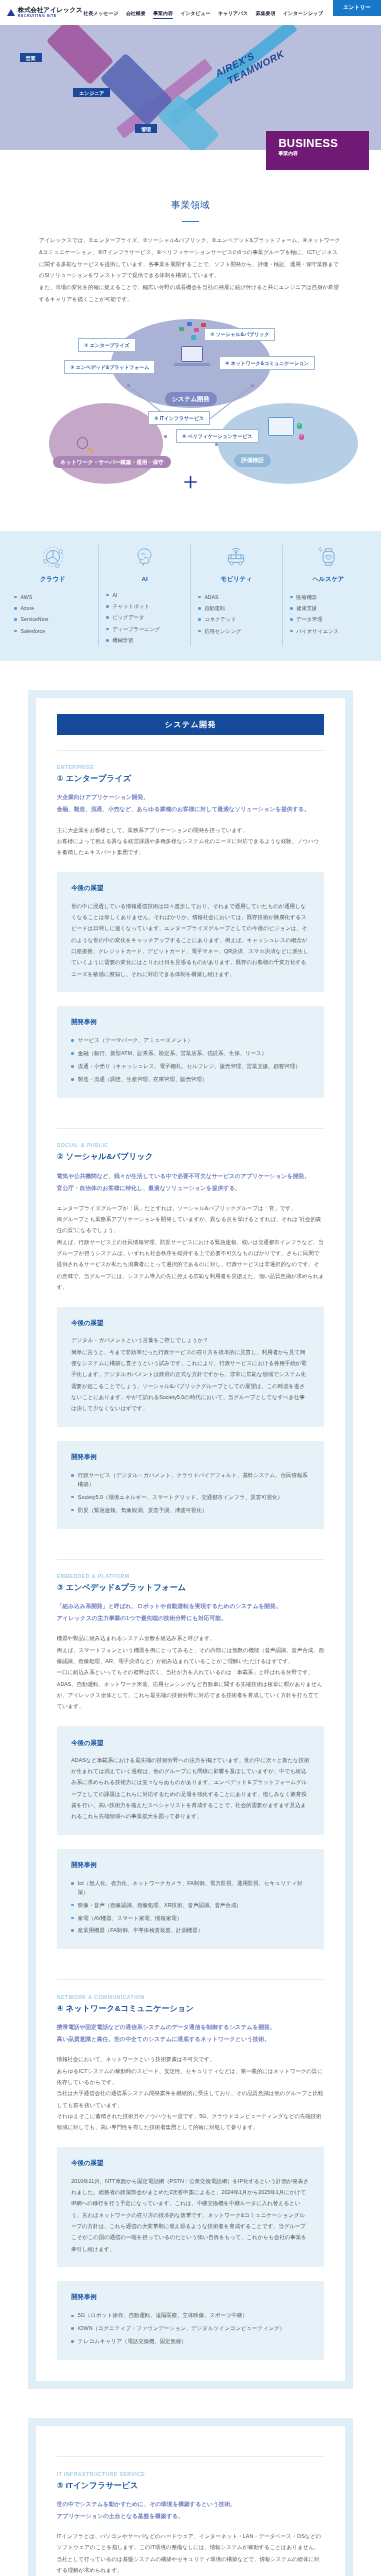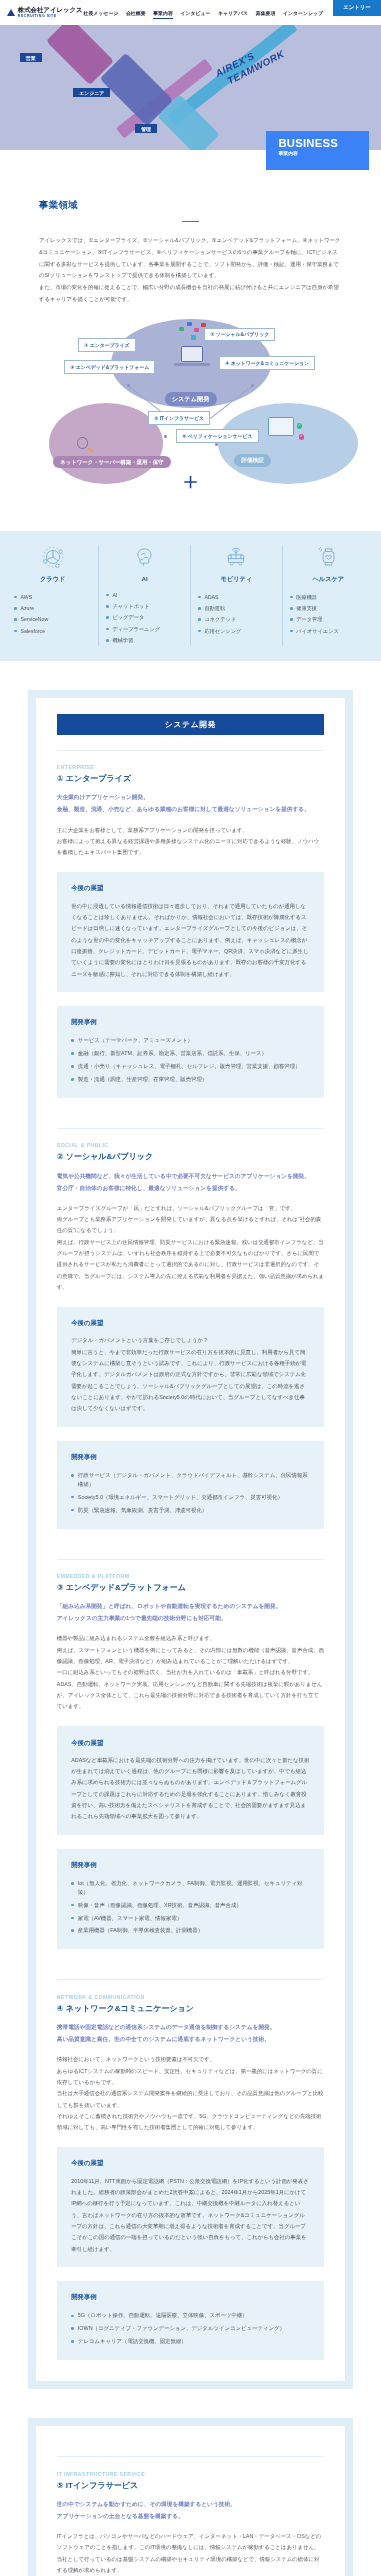--- a/index.html
+++ b/index.html
@@ -28,28 +28,28 @@
   .plat3 { width:57px; height:57px; background:#62b7dc; left:160px; top:72px; }
   .arrow-band { position:absolute; width:155px; height:13.4px; background:#3fa9d9; transform:rotate(-38deg); left:155px; top:41px; border-radius:2.1px; opacity:.85; }
   .arrow-band2 { position:absolute; width:113px; height:13.4px; background:#b06db4; transform:rotate(-38deg); left:108px; top:67px; border-radius:2.1px; opacity:.8; }
   .hero-chip { position:absolute; background:#1c4899; color:#fff; font-size:4.9px; font-weight:bold; padding:1.5px 6.2px; }
   .chip-sales { left:19.6px; top:28px; }
   .chip-engineer { left:73px; top:63px; }
   .chip-admin { left:135px; top:99px; }
   .teamwork { position:absolute; left:215px; top:27px; transform:rotate(-27deg); color:#1c4899;
               font-style:italic; font-weight:800; font-size:9.8px; letter-spacing:.05em; line-height:1.2; white-space:nowrap; }
   .teamwork .l2 { margin-left:7.2px; }
-  .hero-title-box { position:absolute; right:12px; bottom:-19.6px; width:103px; height:39px; background:#3b82f6; color:#fff;
+  .hero-title-box { position:absolute; right:12px; bottom:-19.6px; width:103px; height:39px; background:#701a75; color:#fff;
                     padding:6.2px 0 0 12.4px; z-index:3; }
   .hero-title { font-size:11.3px; font-weight:bold; letter-spacing:.02em; }
   .hero-subtitle { font-size:4.9px; font-weight:bold; margin-top:1.5px; }
 
   
   .overview { padding:12.4px 39px 0; }
-  .sec-heading { text-align:left; font-size:9.3px; font-weight:bold; color:#17539e; letter-spacing:.05em; }
+  .sec-heading { text-align:center; font-size:9.3px; font-weight:normal; color:#17539e; letter-spacing:.05em; }
   .sec-underline { width:17.5px; height:1.5px; background:#2e7cd0; margin:8.2px auto 13.4px; }
   .overview p { font-size:5.4px; line-height:2.15; color:#54575e; text-align:left; }
 
   
   .diagram { position:relative; height:190px; margin-top:9.3px; }
   .ellipse { position:absolute; border-radius:50%; }
   .el-center { left:111px; top:4.1px; width:160px; height:89px; background:#aab3d6; }
   .el-left { left:49px; top:89px; width:114px; height:81px; background:#c5a8c7; }
   .el-right { left:218px; top:89px; width:140px; height:81px; background:#b7cfe6; }
   .dg-pill { position:absolute; color:#fff; font-weight:bold; border-radius:7.2px; padding:2.1px 7.2px; font-size:5.7px; white-space:nowrap; z-index:2; }

